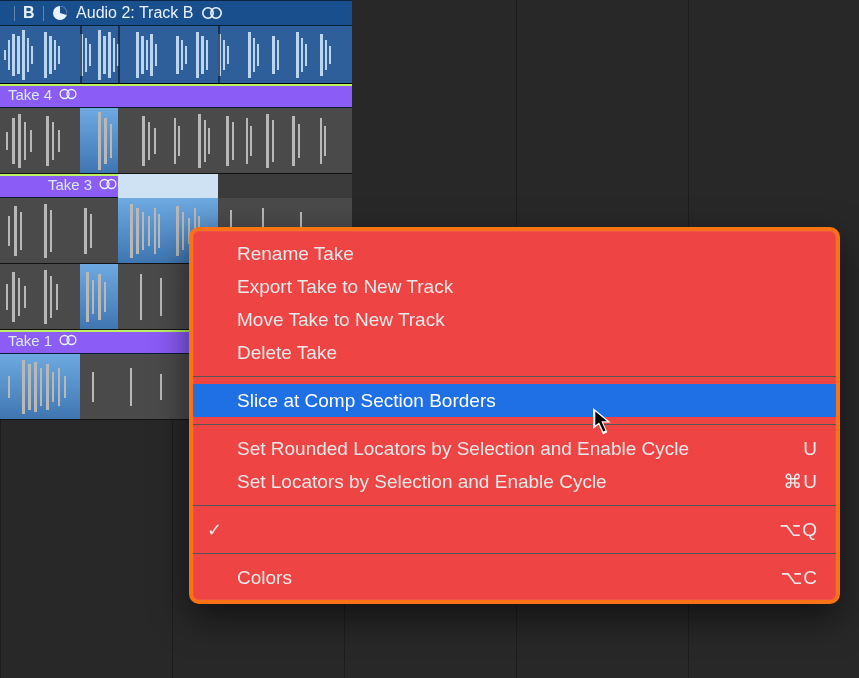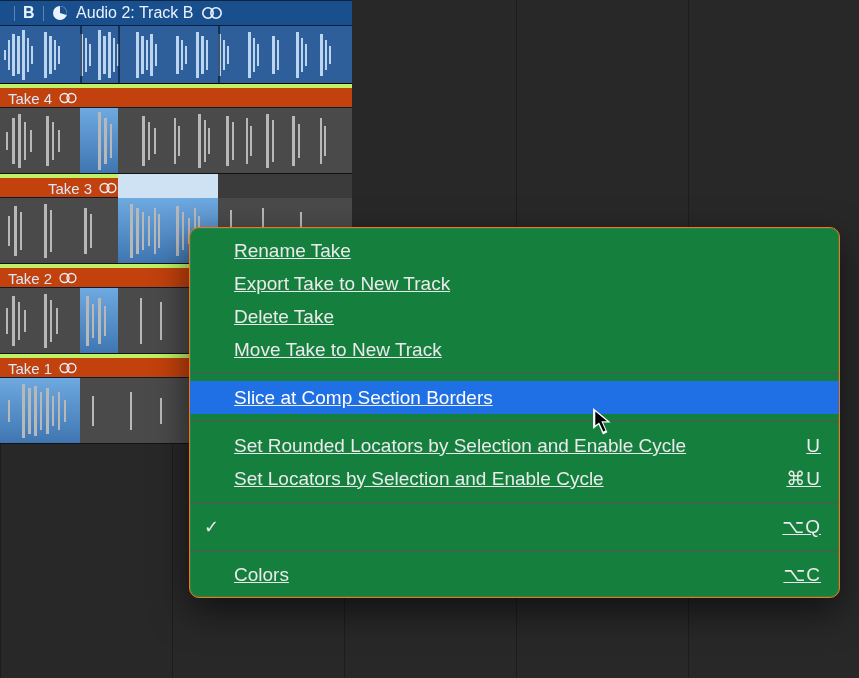--- a/index.html
+++ b/index.html
@@ -67,25 +67,25 @@
       overflow: hidden;
     }
     .comp-wave .slice-line {
       position:absolute; top:0; bottom:0; width:2px; background: rgba(10,30,55,.7);
     }
     .take-row {
       position: relative;
     }
     .take-header {
       height: 24px;
-      display:flex; align-items:flex-end; gap:6px;
-      background: #c2410c;
+      display:flex; align-items:flex-start; gap:6px;
+      background: #8b5cf6;
       color:#dbe8f7; font-size:15px;
       padding: 0 8px;
-      border-top: 4px solid #bef264;
+      border-top: 2px solid #bef264;
       border-bottom: 1px solid #0a1c30;
     }
     .take-body {
       height: 66px;
       background: #4a4a4a;
       position: relative;
       overflow: hidden;
       border-bottom: 1px solid #121212;
     }
     .selection-band {
@@ -97,29 +97,28 @@
       position:absolute; left:218px; right:0; top:0; height:24px;
       background:#3b3b3b;
     }
     .take-body svg.wave { position:absolute; inset:0; }
 
     
     .context-menu {
       position:absolute;
       left: 189px; top: 227px;
       width: 651px;
-      background: #15803d;
+      background: #ef4444;
       border-radius: 10px;
       box-shadow: 0 14px 36px rgba(0,0,0,0.55), 0 0 0 1px rgba(255,255,255,0.06) inset;
-      border: 1px solid #f97316;
+      border: 4px solid #f97316;
       padding: 6px 0;
       color: #eaeaea;
       font-size: 19px;
       font-weight: 500;
-      text-decoration: underline;
     }
     .menu-item {
       height: 33px;
       display:flex; align-items:center;
       padding: 0 18px 0 44px;
       position: relative;
     }
     .menu-item.highlight {
       background: #1f6fe5;
       color: #fff;
@@ -324,29 +323,20 @@
             <rect x="198" y="18" width="2" height="30"></rect>
           <rect x="230" y="12" width="2" height="42"></rect>
           <rect x="262" y="10" width="2" height="46"></rect>
           <rect x="300" y="14" width="2" height="38"></rect>
         </g>
       </svg>
     </div>
   </div>
 
   <div class="take-row">
-    <div class="take-header">
-      <span>Take 2</span>
-      <span class="seg icon-rings">
-        <svg width="20" height="12" viewBox="0 0 22 14">
-            <circle cx="7" cy="7" r="5.2"></circle>
-            <circle cx="15" cy="7" r="5.2"></circle>
-          </svg>
-      </span>
-    </div>
     <div class="take-body">
       <div class="selection-band" style="left:80px; width:38px;"></div>
       <svg class="wave" width="352" height="66" viewBox="0 0 352 66" preserveAspectRatio="none">
         <g fill="#b8b8b8">
           <rect x="6" y="20" width="2" height="26"></rect>
             <rect x="12" y="8" width="3" height="50"></rect>
             <rect x="18" y="14" width="2" height="38"></rect>
             <rect x="24" y="22" width="2" height="22"></rect>
           <rect x="44" y="6" width="3" height="54"></rect>
             <rect x="50" y="12" width="2" height="42"></rect>
@@ -395,24 +385,24 @@
 </div>
 
 <div class="context-menu">
   <div class="menu-item">
       <span>Rename Take</span>
     </div>
   <div class="menu-item">
       <span>Export Take to New Track</span>
     </div>
   <div class="menu-item">
+      <span>Move Take to New Track</span>
+    </div>
+  <div class="menu-item">
       <span>Delete Take</span>
-    </div>
-  <div class="menu-item">
-      <span>Move Take to New Track</span>
     </div>
   <div class="menu-sep"></div>
   <div class="menu-item highlight">
       <span>Slice at Comp Section Borders</span>
     </div>
   <div class="menu-sep"></div>
   <div class="menu-item">
       <span>Set Rounded Locators by Selection and Enable Cycle</span>
       <span class="shortcut">U</span>
     </div>

